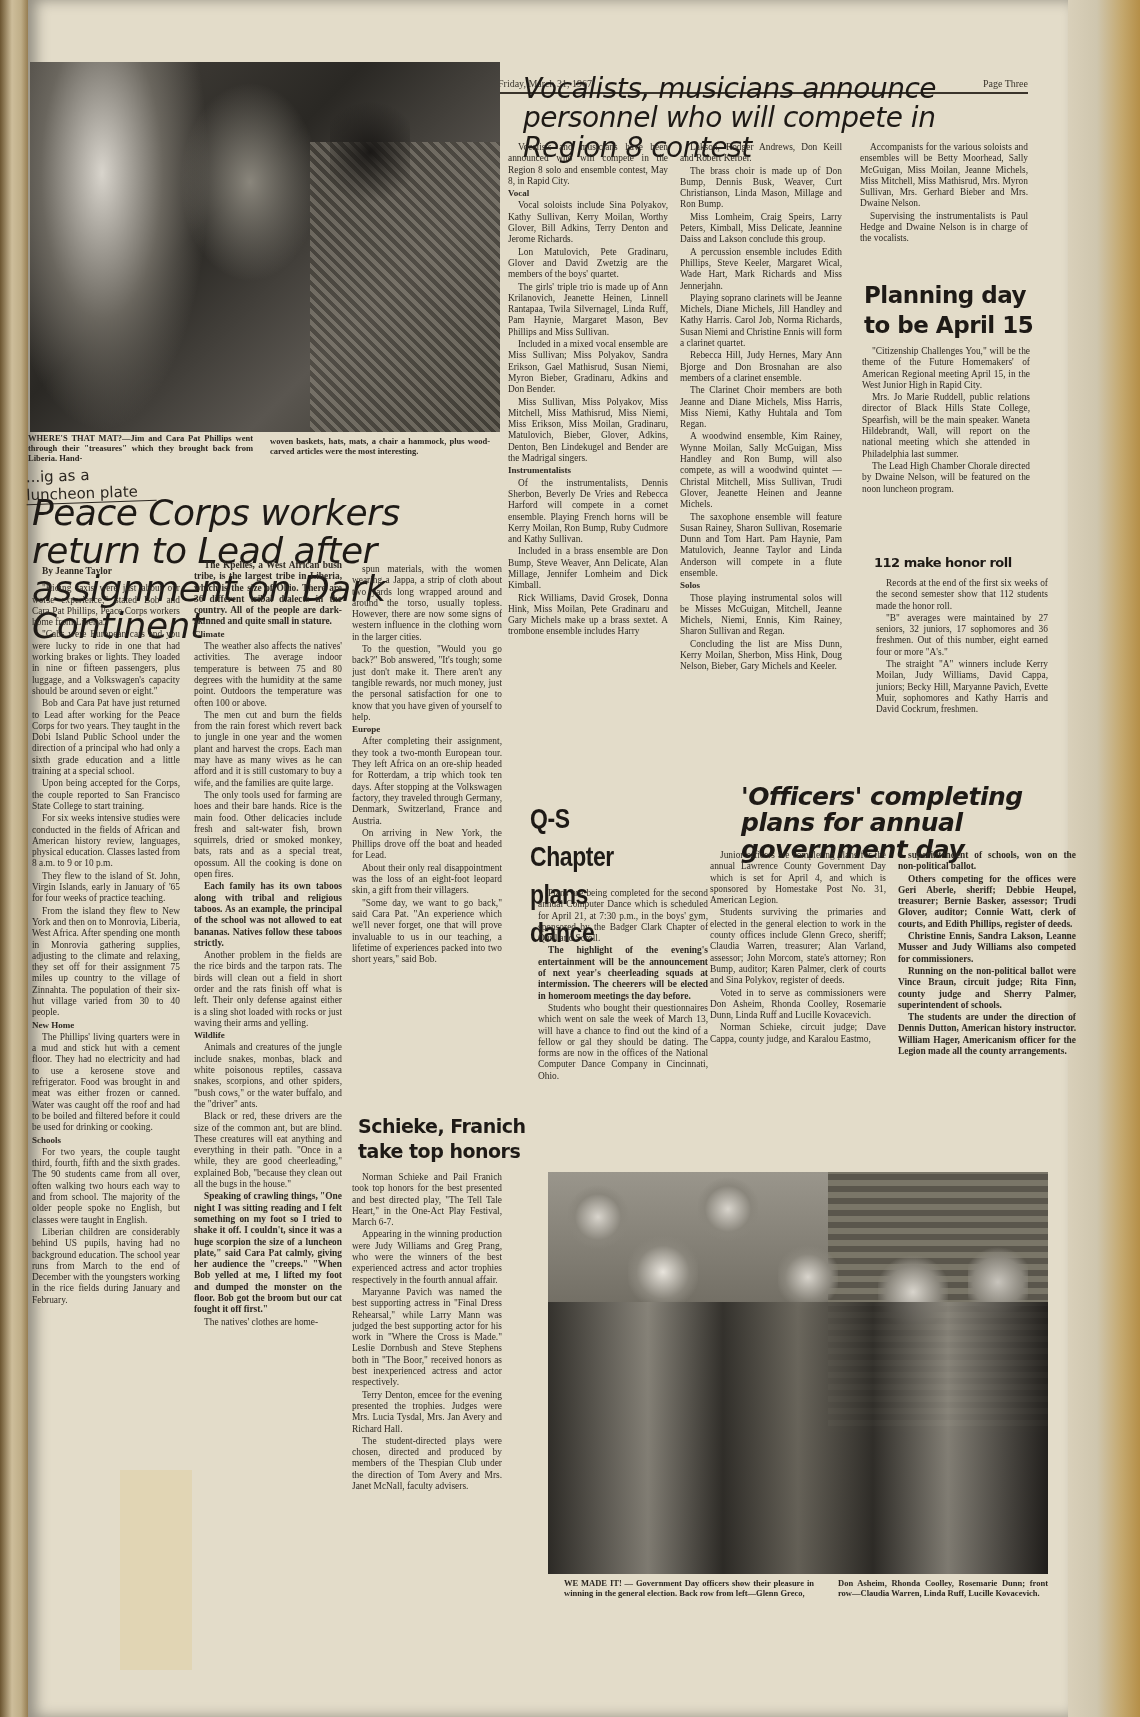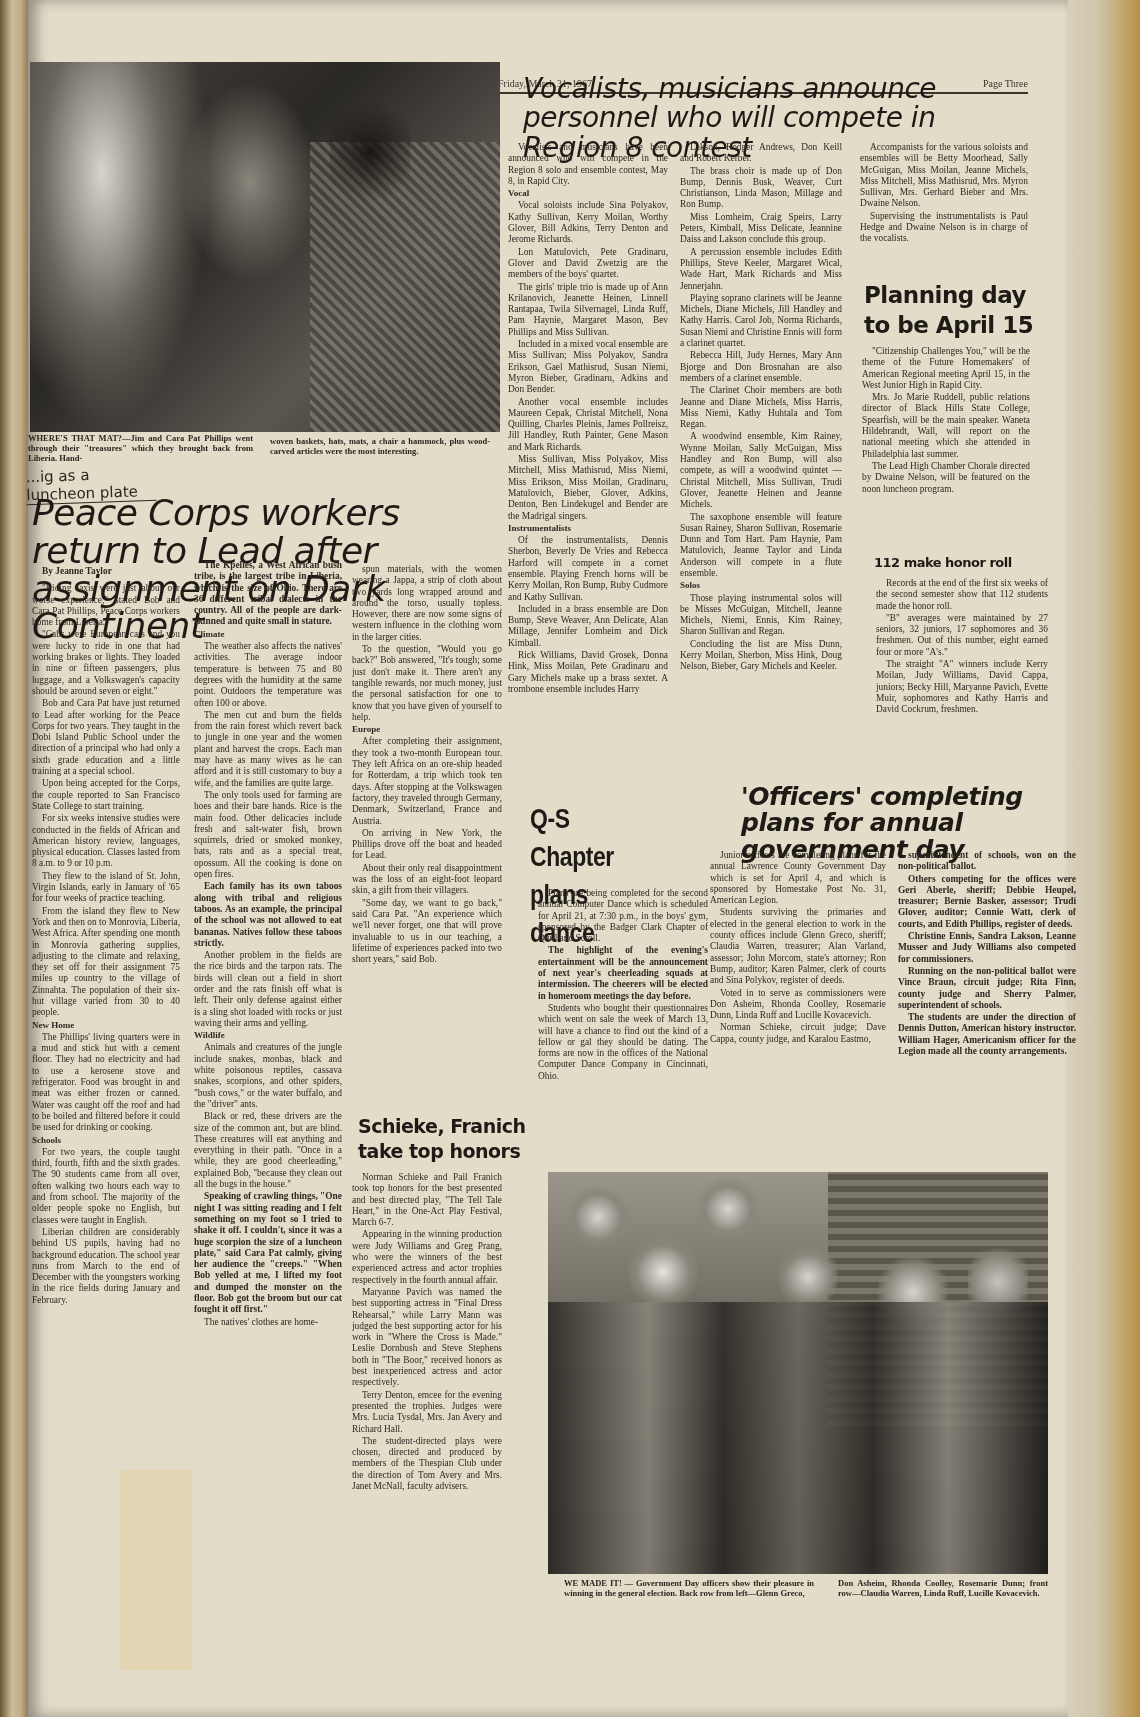--- a/index.html
+++ b/index.html
@@ -143,21 +143,20 @@
 
   <div class="headline italic" style="left:478px; top:74px; width:500px; font-size:28px;margin-left:17px;">Vocalists, musicians announce personnel who will compete in Region 8 contest</div>
 
   <div class="col" style="left:480px; top:142px; width:160px; height:648px;">
     <p>Vocalists and musicians have been announced who will compete in the Region 8 solo and ensemble contest, May 8, in Rapid City.</p>
     <p class="sub">Vocal</p>
     <p>Vocal soloists include Sina Polyakov, Kathy Sullivan, Kerry Moilan, Worthy Glover, Bill Adkins, Terry Denton and Jerome Richards.</p>
     <p>Lon Matulovich, Pete Gradinaru, Glover and David Zwetzig are the members of the boys' quartet.</p>
     <p>The girls' triple trio is made up of Ann Krilanovich, Jeanette Heinen, Linnell Rantapaa, Twila Silvernagel, Linda Ruff, Pam Haynie, Margaret Mason, Bev Phillips and Miss Sullivan.</p>
     <p>Included in a mixed vocal ensemble are Miss Sullivan; Miss Polyakov, Sandra Erikson, Gael Mathisrud, Susan Niemi, Myron Bieber, Gradinaru, Adkins and Don Bender.</p>
-    <p>Another vocal ensemble includes Maureen Cepak, Christal Mitchell, Nona Quilling, Charles Pleinis, James Pollreisz, Jill Handley, Ruth Painter, Gene Mason and Mark Richards.</p>
     <p>Miss Sullivan, Miss Polyakov, Miss Mitchell, Miss Mathisrud, Miss Niemi, Miss Erikson, Miss Moilan, Gradinaru, Matulovich, Bieber, Glover, Adkins, Denton, Ben Lindekugel and Bender are the Madrigal singers.</p>
     <p class="sub">Instrumentalists</p>
     <p>Of the instrumentalists, Dennis Sherbon, Beverly De Vries and Rebecca Harford will compete in a cornet ensemble. Playing French horns will be Kerry Moilan, Ron Bump, Ruby Cudmore and Kathy Sullivan.</p>
     <p>Included in a brass ensemble are Don Bump, Steve Weaver, Ann Delicate, Alan Millage, Jennifer Lomheim and Dick Kimball.</p>
     <p>Rick Williams, David Grosek, Donna Hink, Miss Moilan, Pete Gradinaru and Gary Michels make up a brass sextet. A trombone ensemble includes Harry</p>
   </div>
 
   <div class="col" style="left:652px; top:142px; width:162px; height:648px;">
     <p>Lakson, Rodger Andrews, Don Keill and Robert Kerber.</p>
     <p>The brass choir is made up of Don Bump, Dennis Busk, Weaver, Curt Christianson, Linda Mason, Millage and Ron Bump.</p>

